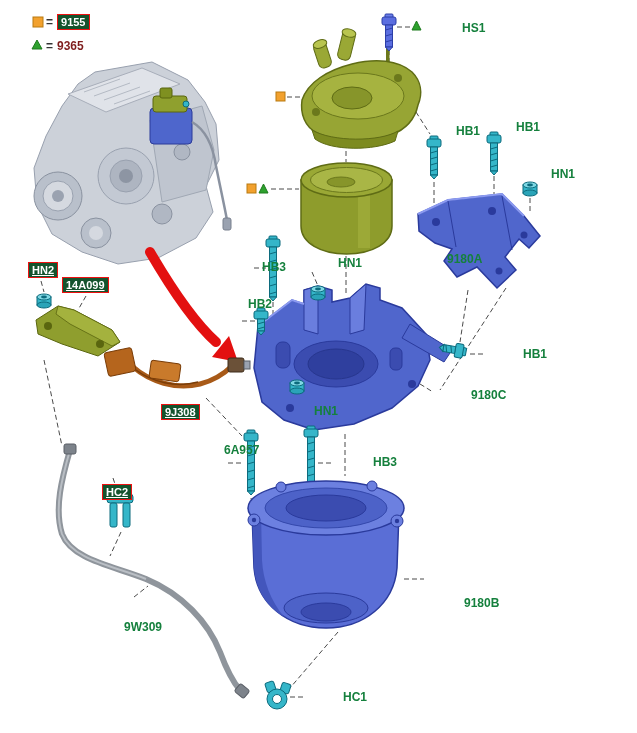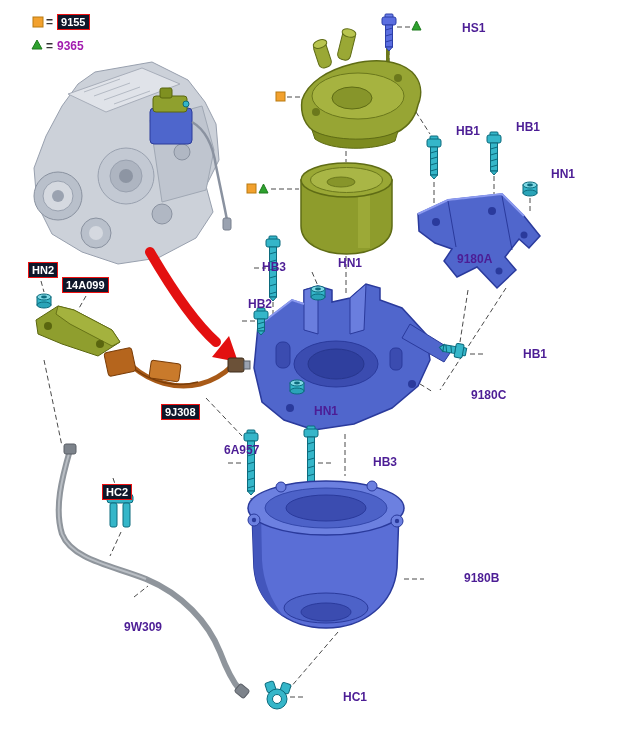--- a/index.html
+++ b/index.html
@@ -1,25 +1,25 @@
 <!DOCTYPE html>
 <html><head>
 <meta charset="utf-8">
 <style>
   html,body{margin:0;padding:0;background:#fff;}
   .stage{position:relative;width:637px;height:733px;background:#ffffff;overflow:hidden;
          font-family:"Liberation Sans",sans-serif;}
   .stage svg{position:absolute;left:0;top:0;}
-  .lbl{position:absolute;font:700 12px "Liberation Sans",sans-serif;color:#4c1d95;white-space:nowrap;padding-left:36px;}
-  .hot{position:absolute;}
-  .hot,.hot-box{font:700 11px/14px "Liberation Sans",sans-serif;color:#fff;background:#0f172a;
+  .lbl{position:absolute;font:700 12px "Liberation Sans",sans-serif;color:#15803d;white-space:nowrap;padding-left:36px;}
+  .hot{position:absolute;text-decoration:underline;}
+  .hot,.hot-box{font:700 11px/14px "Liberation Sans",sans-serif;color:#fff;background:#14532d;
         border:1px solid #ee1111;padding:0 3px;white-space:nowrap;}
   .legend-row{position:absolute;display:flex;align-items:center;gap:4px;}
   .eq{font:700 12px "Liberation Sans",sans-serif;color:#333;}
-  .blue-part{font:700 12px "Liberation Sans",sans-serif;color:#a21caf;}
+  .blue-part{font:700 12px "Liberation Sans",sans-serif;color:#7f1d1d;}
   .dash{stroke:#4a4a4a;stroke-width:1;stroke-dasharray:5 3;fill:none;}
 </style>
 </head>
 <body>
 
 <div class="stage">
 
 <svg width="637" height="733" viewBox="0 0 637 733">
   <defs>
     <g id="boltL">
@@ -269,30 +269,30 @@
 </div>
 <div class="legend-row" style="left:46px;top:39px">
   <span class="eq">=</span>
   <span class="blue-part">9365</span>
 </div>
 
 <div class="lbl" style="left:426px;top:21px">HS1</div>
 <div class="lbl" style="left:420px;top:124px">HB1</div>
 <div class="lbl" style="left:480px;top:120px">HB1</div>
 <div class="lbl" style="left:515px;top:167px">HN1</div>
-<div class="lbl" style="left:421px;top:252px">9180A</div>
+<div class="lbl" style="left:411px;top:252px">9180A</div>
 <div class="lbl" style="left:226px;top:260px">HB3</div>
 <div class="lbl" style="left:302px;top:256px">HN1</div>
 <div class="lbl" style="left:212px;top:297px">HB2</div>
 <div class="lbl" style="left:487px;top:347px">HB1</div>
 <div class="lbl" style="left:435px;top:388px">9180C</div>
 <div class="lbl" style="left:278px;top:404px">HN1</div>
 <div class="lbl" style="left:188px;top:443px">6A957</div>
 <div class="lbl" style="left:337px;top:455px">HB3</div>
-<div class="lbl" style="left:428px;top:571px">9180B</div>
+<div class="lbl" style="left:428px;top:596px">9180B</div>
 <div class="lbl" style="left:88px;top:620px">9W309</div>
 <div class="lbl" style="left:307px;top:690px">HC1</div>
 
 <div class="hot" style="left:28px;top:262px">HN2</div>
 <div class="hot" style="left:62px;top:277px">14A099</div>
 <div class="hot" style="left:161px;top:404px">9J308</div>
 <div class="hot" style="left:102px;top:484px">HC2</div>
 
 </div>
 

